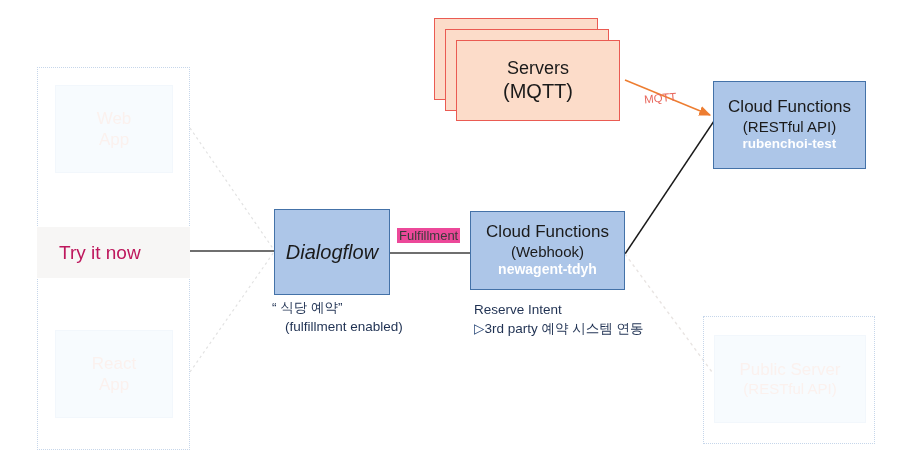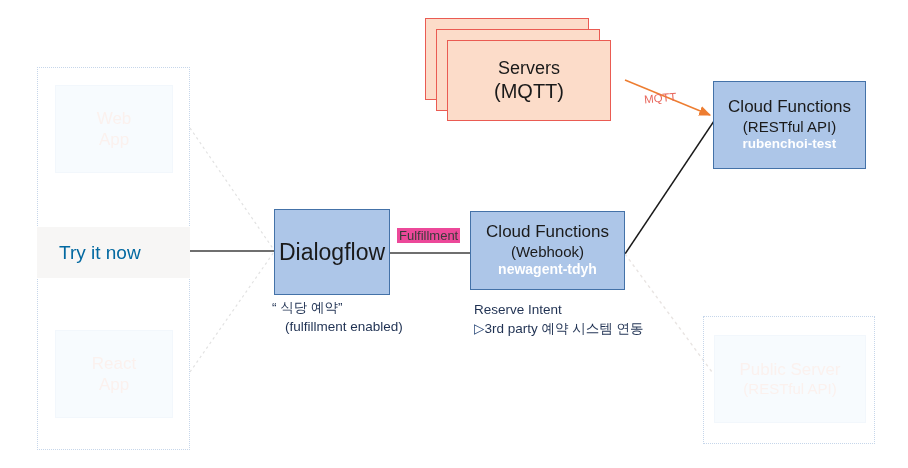--- a/index.html
+++ b/index.html
@@ -124,21 +124,21 @@
   
   .tooltip-panel {
     position: absolute;
     background: #f7f6f5;
     display: flex;
     align-items: center;
     padding-left: 22px;
     box-sizing: border-box;
   }
   .tooltip-panel .ln {
-    color: #0369a1;
+    color: #be185d;
     white-space: nowrap;
   }
 </style>
 </head>
 <body>
 
 <div id="canvas">
 
   <svg class="svg-layer" viewBox="0 0 908 468" xmlns="http://www.w3.org/2000/svg">
     <defs>
@@ -173,37 +173,37 @@
     <span class="ln" style="font-size:17px;">App</span>
   </div>
 
   <div class="ghost-group" style="left:703px; top:316px; width:172px; height:128px;"></div>
 
   <div class="ghost-box" style="left:714px; top:335px; width:152px; height:88px;">
     <span class="ln" style="font-size:17px;">Public Server</span>
     <span class="ln" style="font-size:15px;">(RESTful API)</span>
   </div>
 
-  <div class="servers-wrap" style="left:425px; top:18px; width:186px; height:95px;">
+  <div class="servers-wrap" style="left:434px; top:18px; width:186px; height:95px;">
     <div class="server-sheet" style="left:0px; top:0px; width:164px; height:82px;"></div>
     <div class="server-sheet" style="left:11px; top:11px; width:164px; height:82px;"></div>
     <div class="server-sheet server-face" style="left:22px; top:22px; width:164px; height:81px;">
       <span class="ln" style="font-size:18px;">Servers</span>
       <span class="ln" style="font-size:20px;">(MQTT)</span>
     </div>
   </div>
 
   <div class="node blue-box" style="left:713px; top:81px; width:153px; height:88px;">
     <span class="ln" style="font-size:17px;">Cloud Functions</span>
     <span class="ln" style="font-size:15px;">(RESTful API)</span>
     <span class="ln sub-white" style="font-size:13.5px;">rubenchoi-test</span>
   </div>
 
   <div class="node blue-box" style="left:274px; top:209px; width:116px; height:86px;">
-    <span class="ln" style="font-size:23px;">Dialogflow</span>
+    <span class="ln" style="font-size:20px;font-style:italic;">Dialogflow</span>
   </div>
 
   <div class="node blue-box" style="left:470px; top:211px; width:155px; height:79px;">
     <span class="ln" style="font-size:17px;">Cloud Functions</span>
     <span class="ln" style="font-size:15px;">(Webhook)</span>
     <span class="ln sub-white" style="font-size:14px;">newagent-tdyh</span>
   </div>
 
   <div class="edge-label" style="left:397px; top:228px; font-size:13px;">Fulfillment</div>
 

